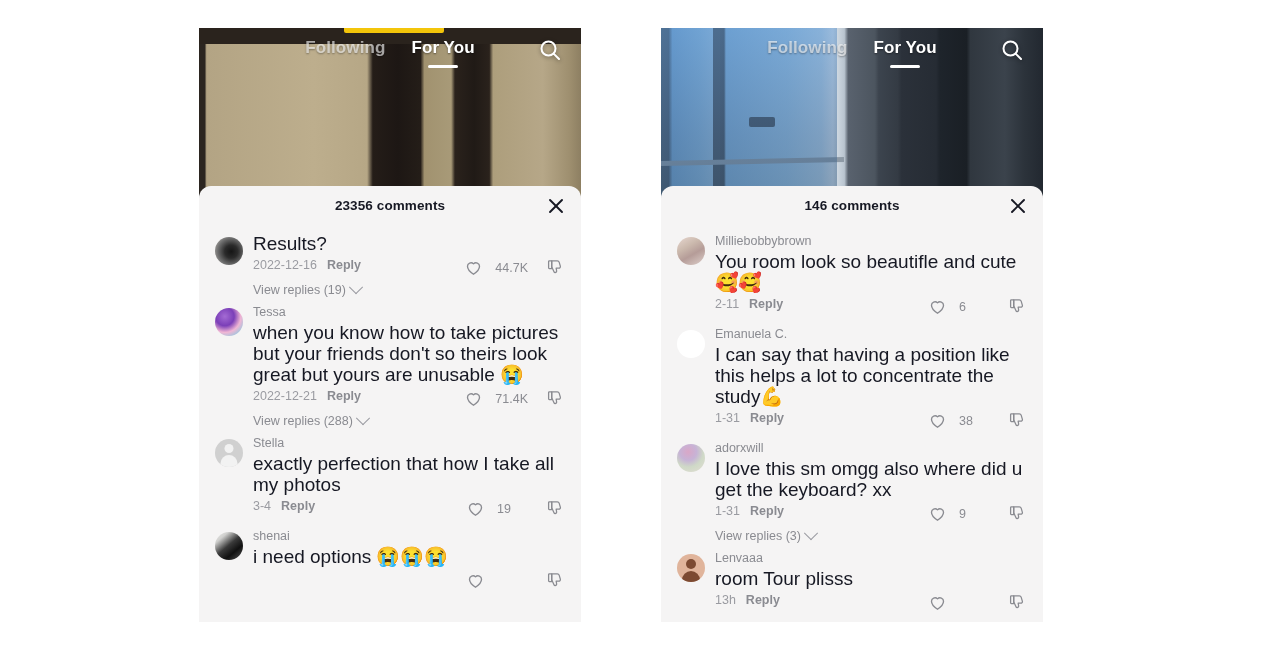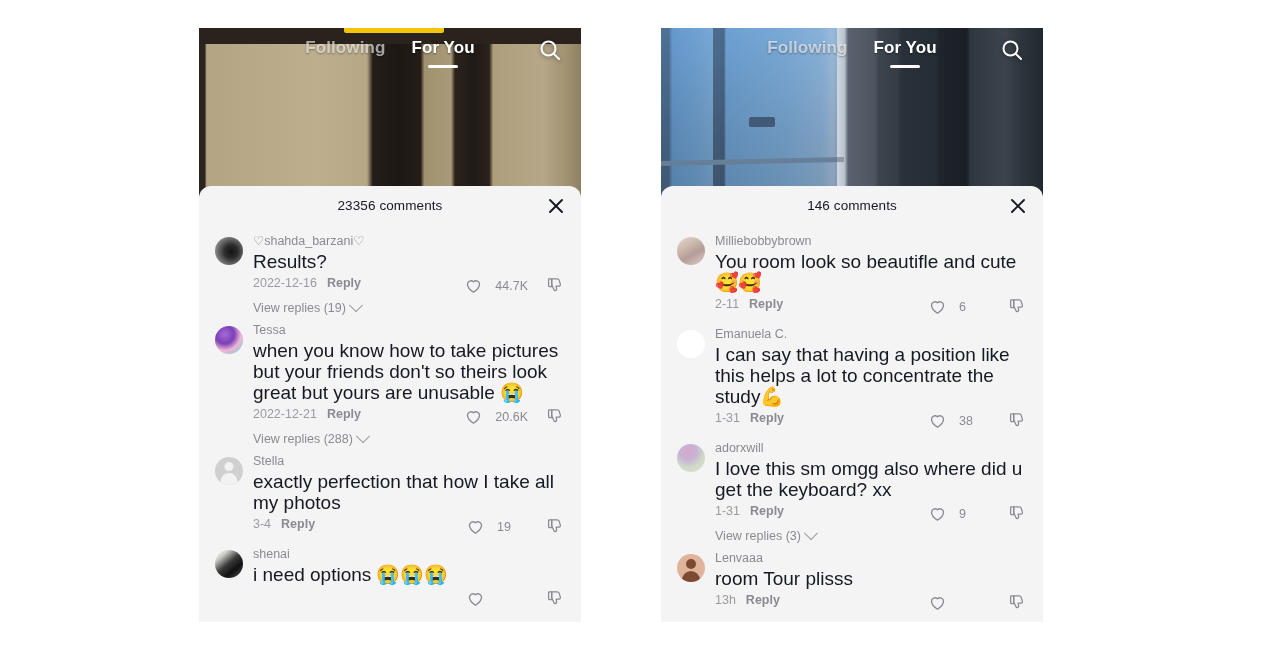--- a/index.html
+++ b/index.html
@@ -193,21 +193,21 @@
   .sheet-header {
     position: relative;
     height: 38px;
     flex: none;
     display: flex;
     align-items: center;
     justify-content: center;
   }
   .sheet-title {
     font-size: 13.5px;
-    font-weight: 400;
+    font-weight: 700;
     color: #161823;
     letter-spacing: .1px;
   }
   .sheet-close {
     position: absolute;
     right: 14px;
     top: 9px;
     width: 22px;
     height: 22px;
     display: flex;
@@ -402,21 +402,20 @@
             <line x1="16" y1="4" x2="4" y2="16" stroke="#161823" stroke-width="1.9" stroke-linecap="round"></line>
           </svg>
         </div>
       </div>
 
       <div class="comment-list">
 
         <div class="comment">
           <div class="avatar ph-photo-dark"></div>
           <div class="body">
-            <div class="username">♡shahda_barzani♡</div>
             <div class="ctext">Results?</div>
             <div class="meta">
               <span class="meta-date">2022-12-16</span>
               <span class="meta-reply">Reply</span>
               <span class="meta-actions">
                 <span class="like-group">
                   <svg class="heart-sym" width="19" height="19" viewBox="0 0 24 24" fill="none">
                     <path d="M12 20.5s-7.6-4.8-7.6-10A4.4 4.4 0 0 1 12 7.4a4.4 4.4 0 0 1 7.6 3.1c0 5.2-7.6 10-7.6 10z" stroke="#8a8b91" stroke-width="1.7" stroke-linejoin="round"></path>
                   </svg>
                   <span class="like-count">44.7K</span>
@@ -442,21 +441,21 @@
             <div class="username">Tessa</div>
             <div class="ctext">when you know how to take pictures but your friends don't so theirs look great but yours are unusable 😭</div>
             <div class="meta">
               <span class="meta-date">2022-12-21</span>
               <span class="meta-reply">Reply</span>
               <span class="meta-actions">
                 <span class="like-group">
                   <svg class="heart-sym" width="19" height="19" viewBox="0 0 24 24" fill="none">
                     <path d="M12 20.5s-7.6-4.8-7.6-10A4.4 4.4 0 0 1 12 7.4a4.4 4.4 0 0 1 7.6 3.1c0 5.2-7.6 10-7.6 10z" stroke="#8a8b91" stroke-width="1.7" stroke-linejoin="round"></path>
                   </svg>
-                  <span class="like-count">20.6K</span>
+                  <span class="like-count">71.4K</span>
                 </span>
                 <span class="dislike-btn">
                   <svg class="thumb-sym" width="19" height="19" viewBox="0 0 24 24" fill="none">
                     <path d="M7.2 3.5h7.1c1.1 0 2 .7 2.3 1.7l1.5 5.1c.4 1.3-.6 2.6-2 2.6h-3.3l.6 3.2c.2 1.2-.7 2.3-1.9 2.3-.6 0-1.2-.4-1.4-1l-2.9-6.4V3.5z" stroke="#8a8b91" stroke-width="1.6" stroke-linejoin="round"></path>
                     <path d="M4.2 3.5h3v9.8h-3a.9.9 0 0 1-.9-.9V4.4c0-.5.4-.9.9-.9z" stroke="#8a8b91" stroke-width="1.6" stroke-linejoin="round"></path>
                   </svg>
                 </span>
               </span>
             </div>
             <div class="view-replies">

